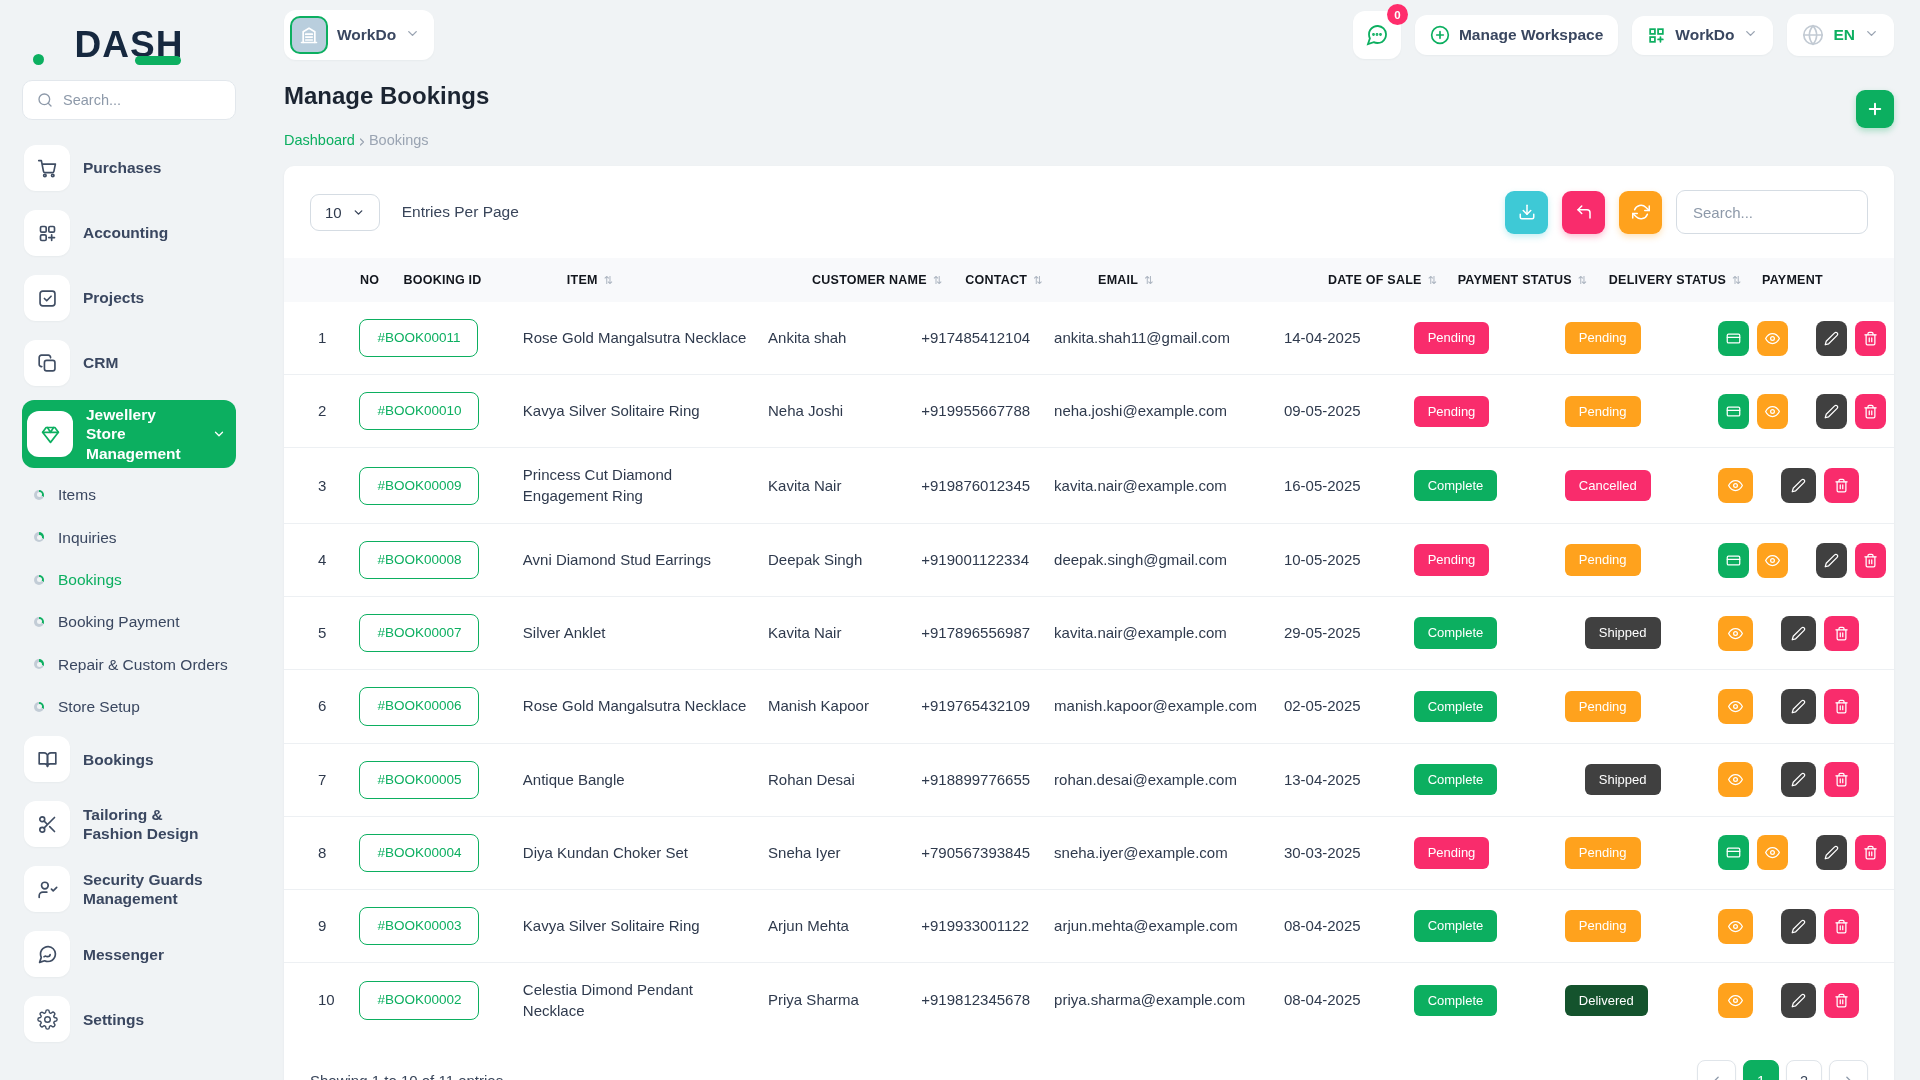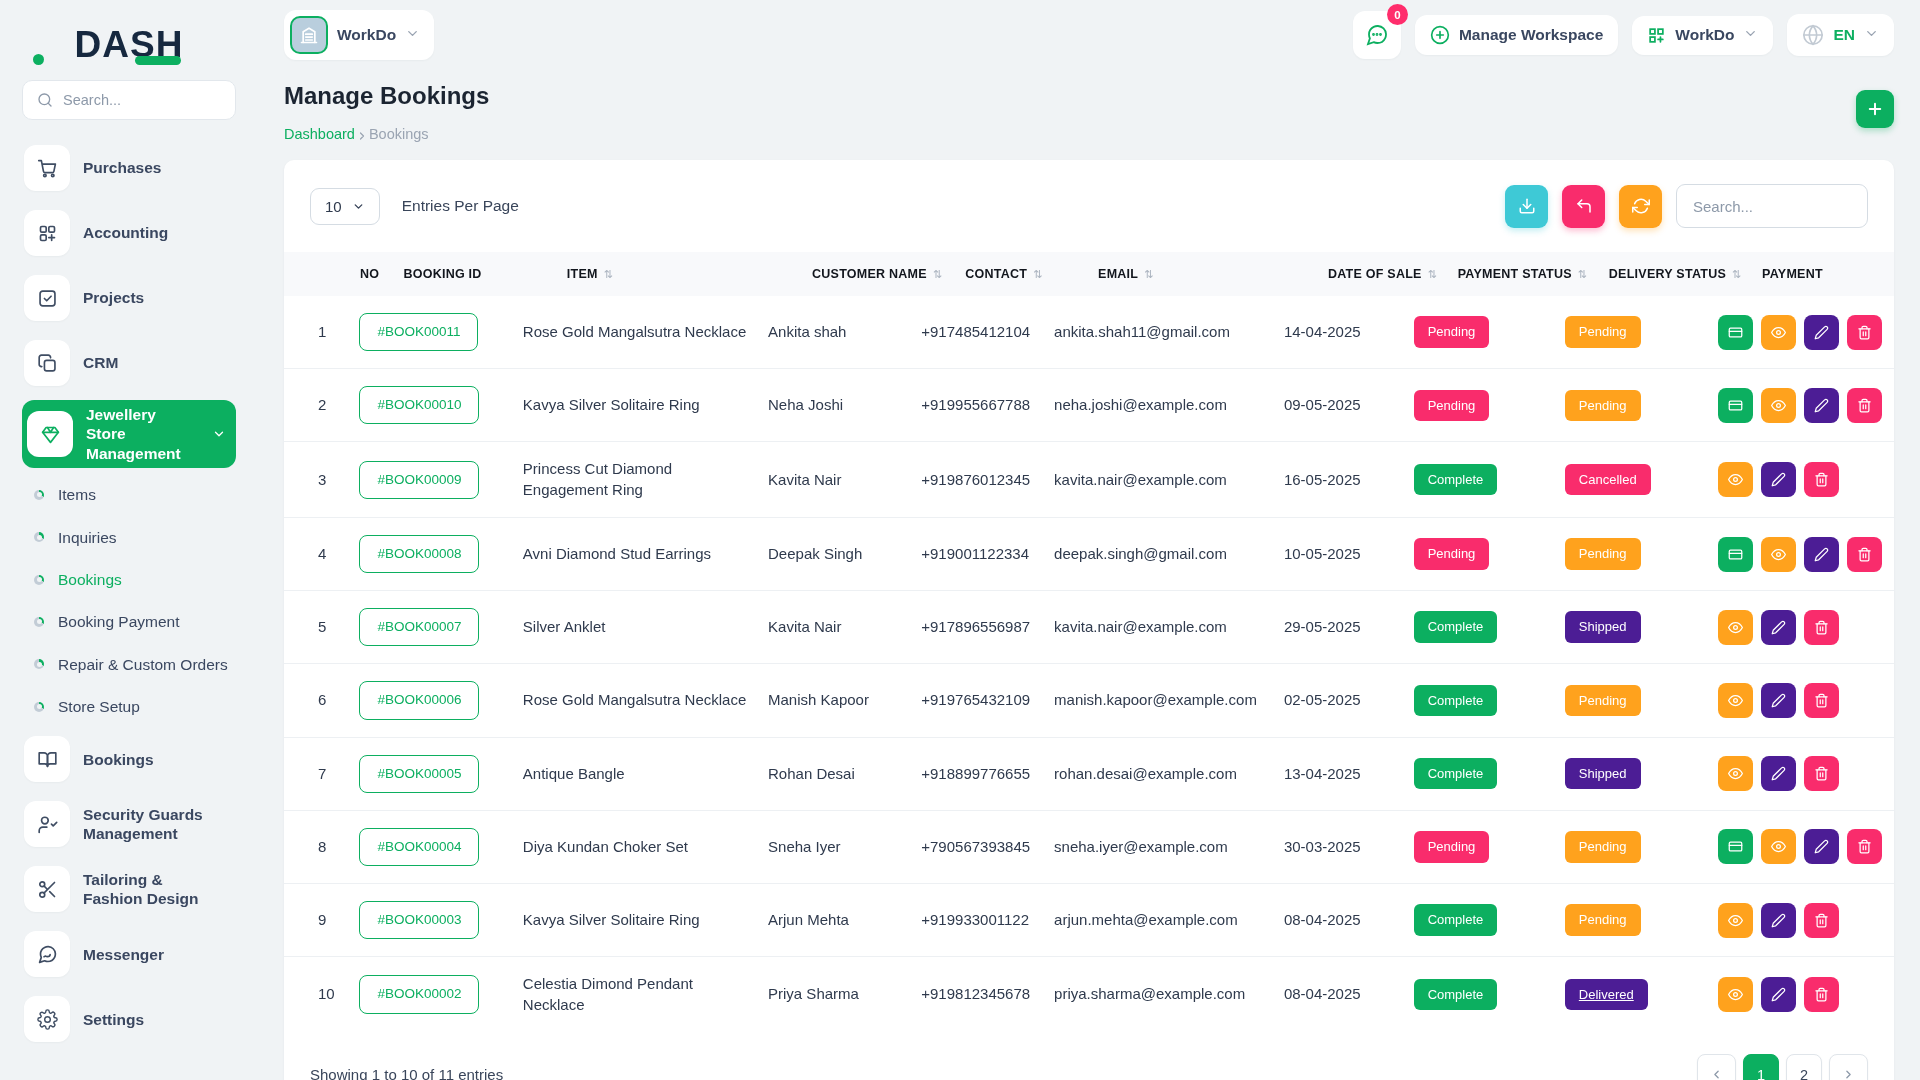--- a/index.html
+++ b/index.html
@@ -42,21 +42,21 @@
   .chat-btn { position:relative; width:48px; height:48px; background:#fff; border-radius:12px; display:flex; align-items:center; justify-content:center; cursor:pointer; box-shadow:0 1px 2px rgba(20,40,60,.04); }
   .chat-btn svg { width:24px; height:24px; stroke:#0caf60; }
   .chat-badge { position:absolute; top:-7px; right:-7px; min-width:21px; height:21px; border-radius:50%; background:#ff2d6c; color:#fff; font-size:11.5px; font-weight:700; display:flex; align-items:center; justify-content:center; }
   .chev-icon svg { width:15px; height:15px; stroke:#9aa4b2; }
   .green-stroke svg { stroke:#0caf60; }
   .gray-stroke svg { stroke:#c2cad3; }
   .lang-en { color:#0caf60; font-weight:700; }
 
   .page-head { display:flex; justify-content:space-between; align-items:flex-start; margin-top:12px; }
   .page-title { font-size:24px; font-weight:700; color:#1b2431; }
-  .breadcrumb { display:flex; align-items:flex-end; gap:1px; margin-top:16px; font-size:14.5px; }
+  .breadcrumb { display:flex; align-items:flex-end; gap:1px; margin-top:22px; font-size:14.5px; }
   .breadcrumb a { color:#0caf60; text-decoration:none; cursor:pointer; }
   .breadcrumb .sep svg { width:12px; height:12px; stroke:#9aa4b2; }
   .breadcrumb .current { color:#9aa4b2; }
   .add-btn { width:38px; height:38px; margin-top:8px; border:0; border-radius:9px; background:#0caf60; display:flex; align-items:center; justify-content:center; cursor:pointer; box-shadow:0 3px 6px rgba(12,175,96,.3); }
   .add-btn svg { width:18px; height:18px; stroke:#fff; }
 
   
   .card { background:#fff; border-radius:10px; margin-top:18px; box-shadow:0 1px 3px rgba(20,40,60,.05); overflow:hidden; }
   .controls { display:flex; justify-content:space-between; align-items:center; padding:24px 26px; }
   .controls-left { display:flex; align-items:center; gap:22px; }
@@ -75,21 +75,21 @@
   table { width:100%; border-collapse:collapse; table-layout:fixed; }
   thead th { background:#f8f9fb; font-size:12.5px; font-weight:700; color:#12161d; text-align:left; padding:15px 8px; letter-spacing:.02em; white-space:nowrap; }
   thead th:first-child { padding-left:32px; }
   th .th-inner { display:flex; align-items:flex-end; gap:6px;margin-left:44px; }
   .sort-ico { color:#aab3bf; font-size:11px; font-weight:400; }
   tbody td { padding:17px 8px; border-top:1px solid #edf0f3; font-size:15px; color:#2f3a4d; vertical-align:middle; line-height:1.35; }
   tbody tr:first-child td { border-top:none; }
   tbody td:first-child { padding-left:34px; }
   .chip { display:inline-block; border:1.5px solid #0caf60; color:#0caf60; border-radius:8px; padding:9px 17px; font-size:13.5px; background:#fff; cursor:pointer; white-space:nowrap; }
   .badge { display:inline-block; border-radius:6px; padding:7px 14px; font-size:13px; color:#fff; font-weight:500; cursor:default; }
-  .bg-green { background:#0caf60; } .bg-pink { background:#f92c6c; } .bg-orange { background:#ffa21d; } .bg-cyan { background:#4c1d95; } .bg-lime { background:#4c1d95;text-decoration:underline; }
+  .bg-green { background:#0caf60; } .bg-pink { background:#f92c6c; } .bg-orange { background:#ffa21d; } .bg-cyan { background:#404040;margin-left:20px; } .bg-lime { background:#14532d; }
   .actions { display:flex; gap:8px; }
   .act-btn { width:35px; height:35px; border:0; border-radius:8px; display:flex; align-items:center; justify-content:center; cursor:pointer; }
   .act-btn svg { width:15px; height:15px; stroke:#fff; }
 
   .card-footer { display:flex; justify-content:space-between; align-items:center; padding:22px 26px 26px; }
   .showing { font-size:15px; color:#39455a; }
   .pagination { display:flex; gap:7px; }
   .page-btn { min-width:36px; height:42px; padding:0 12px; border:1px solid #e0e5ea; background:#fff; border-radius:8px; display:flex; align-items:center; justify-content:center; font-size:14.5px; color:#39455a; cursor:pointer; box-shadow:0 1px 2px rgba(20,40,60,.05); }
   .page-btn svg { width:13px; height:13px; stroke:#8d99a9; }
   .page-btn.active { background:#0caf60; border-color:#0caf60; color:#fff; }
@@ -223,41 +223,41 @@
         <span class="label">Bookings</span>
         <span class="chev" style="width:14px;height:14px;">
           <svg viewBox="0 0 24 24" fill="none" stroke-width="2.2" stroke-linecap="round" stroke-linejoin="round">
             <path d="M9 6l6 6-6 6"></path>
           </svg>
         </span>
       </div>
       <div class="menu-item">
         <span class="icon-box">
           <svg viewBox="0 0 24 24" fill="none" stroke-width="1.9" stroke-linecap="round" stroke-linejoin="round">
+            <circle cx="6" cy="6" r="2.8"></circle>
+            <circle cx="6" cy="18" r="2.8"></circle>
+            <path d="M20 4L8.2 15.8M14.5 14.5L20 20M8.2 8.2l3.8 3.8"></path>
+          </svg>
+        </span>
+        <span class="label">Tailoring &amp; Fashion Design</span>
+        <span class="chev" style="width:14px;height:14px;">
+          <svg viewBox="0 0 24 24" fill="none" stroke-width="2.2" stroke-linecap="round" stroke-linejoin="round">
+            <path d="M9 6l6 6-6 6"></path>
+          </svg>
+        </span>
+      </div>
+      <div class="menu-item">
+        <span class="icon-box">
+          <svg viewBox="0 0 24 24" fill="none" stroke-width="1.9" stroke-linecap="round" stroke-linejoin="round">
             <path d="M16.5 11.5l2 2 4-4"></path>
             <circle cx="9" cy="7.5" r="3.8"></circle>
             <path d="M2.5 21v-1.8a4.2 4.2 0 0 1 4.2-4.2h4.6"></path>
           </svg>
         </span>
         <span class="label">Security Guards Management</span>
-        <span class="chev" style="width:14px;height:14px;">
-          <svg viewBox="0 0 24 24" fill="none" stroke-width="2.2" stroke-linecap="round" stroke-linejoin="round">
-            <path d="M9 6l6 6-6 6"></path>
-          </svg>
-        </span>
-      </div>
-      <div class="menu-item">
-        <span class="icon-box">
-          <svg viewBox="0 0 24 24" fill="none" stroke-width="1.9" stroke-linecap="round" stroke-linejoin="round">
-            <circle cx="6" cy="6" r="2.8"></circle>
-            <circle cx="6" cy="18" r="2.8"></circle>
-            <path d="M20 4L8.2 15.8M14.5 14.5L20 20M8.2 8.2l3.8 3.8"></path>
-          </svg>
-        </span>
-        <span class="label">Tailoring &amp; Fashion Design</span>
         <span class="chev" style="width:14px;height:14px;">
           <svg viewBox="0 0 24 24" fill="none" stroke-width="2.2" stroke-linecap="round" stroke-linejoin="round">
             <path d="M9 6l6 6-6 6"></path>
           </svg>
         </span>
       </div>
       <div class="menu-item">
         <span class="icon-box">
           <svg viewBox="0 0 24 24" fill="none" stroke-width="1.9" stroke-linecap="round" stroke-linejoin="round">
             <path d="M21 11.5a8.38 8.38 0 0 1-.9 3.8 8.5 8.5 0 0 1-7.6 4.7 8.38 8.38 0 0 1-3.8-.9L3 21l1.9-5.7a8.38 8.38 0 0 1-.9-3.8 8.5 8.5 0 0 1 4.7-7.6 8.38 8.38 0 0 1 3.8-.9h.5a8.48 8.48 0 0 1 8 8v.5z"></path>

